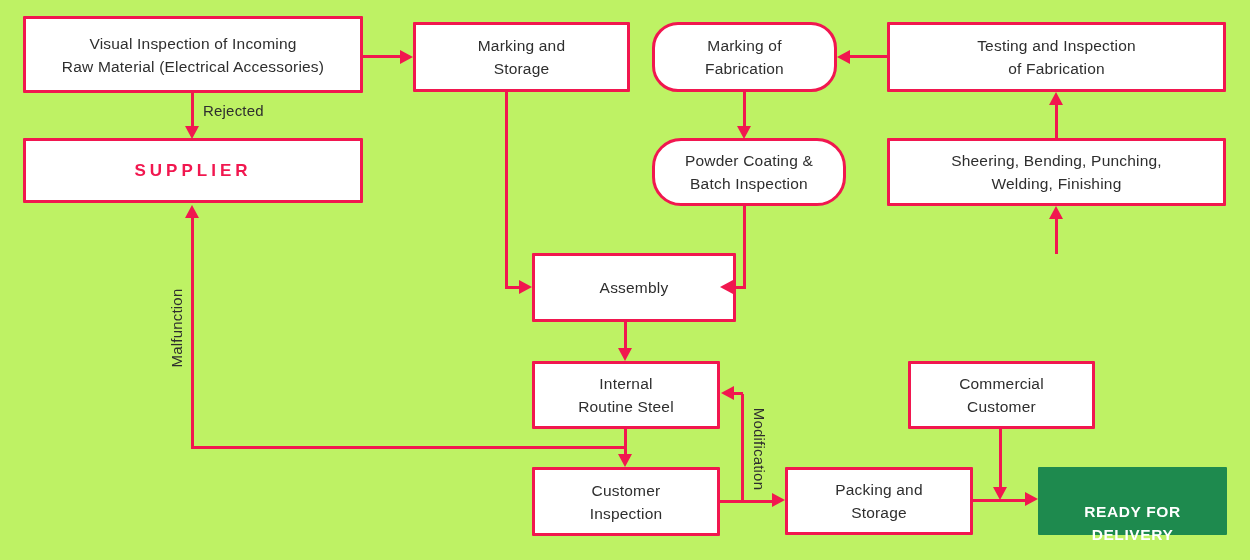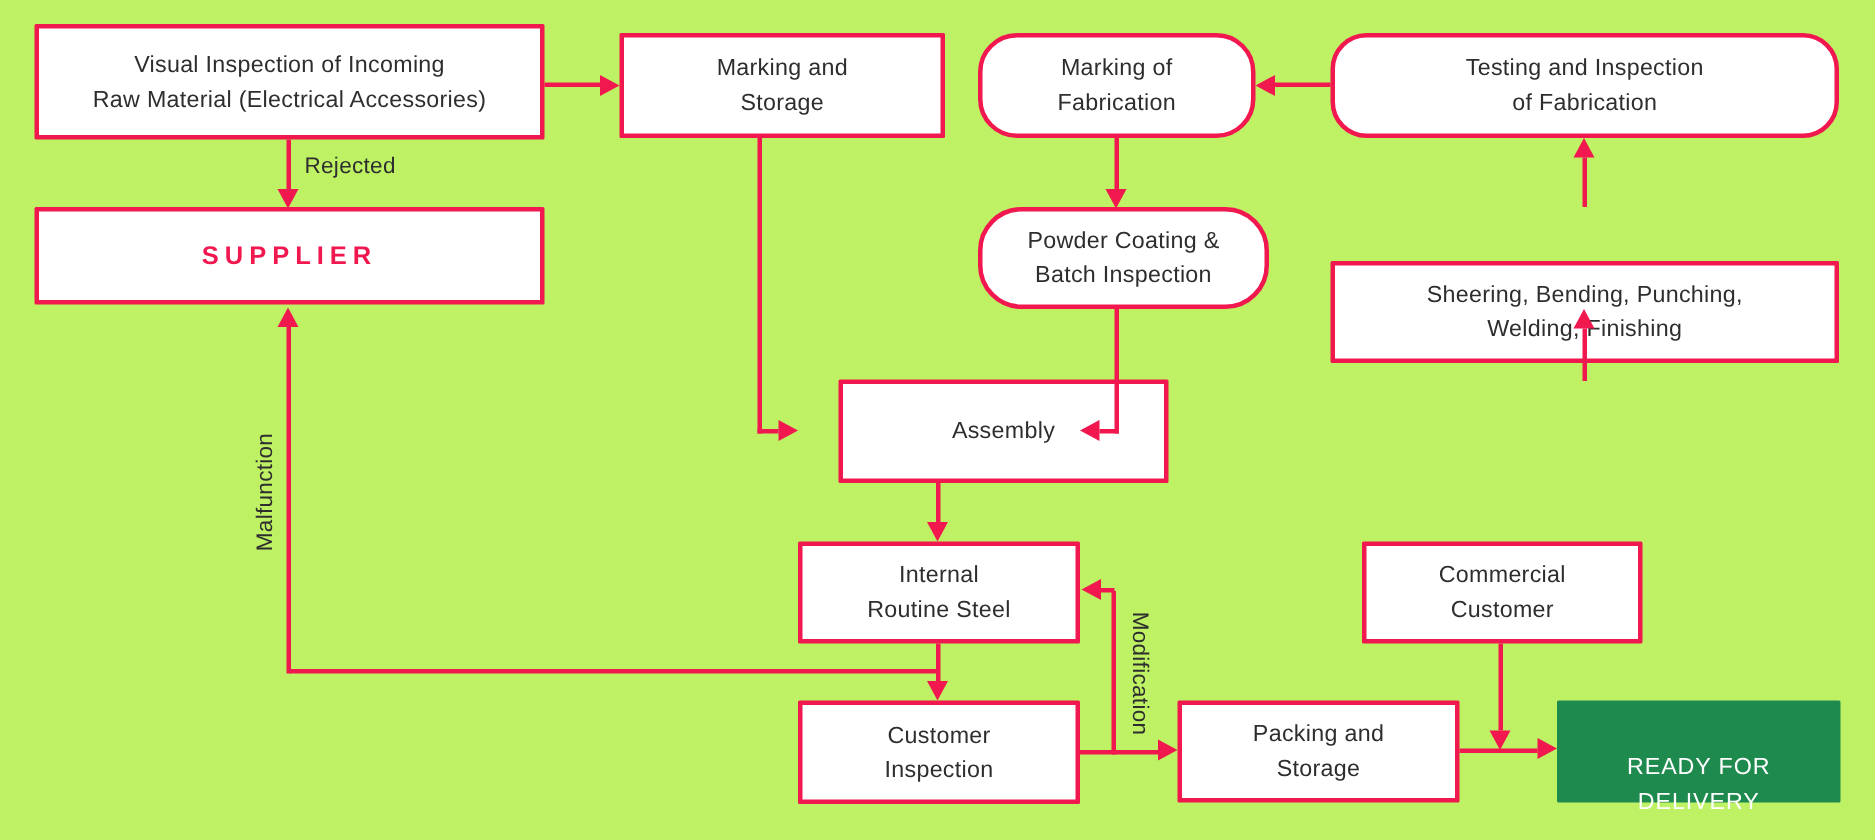--- a/index.html
+++ b/index.html
@@ -13,35 +13,35 @@
     display:flex; align-items:center; justify-content:center; text-align:center;
   }
   .node-label {
     white-space:pre-line; font-size:15.5px; line-height:23px;
     color:var(--ink,#2E2E2E); letter-spacing:0.2px;
   }
   
   .n-a        {left:23px;  top:16px;  width:340px; height:77px;}
   .n-b        {left:413px; top:22px;  width:217px; height:70px;}
   .n-c        {left:652px; top:22px;  width:185px; height:70px;border-radius:26px;}
-  .n-d        {left:887px; top:22px;  width:339px; height:70px;border-radius:24px;}
+  .n-d        {left:887px; top:22px;  width:339px; height:70px;}
   .n-supplier {left:23px;  top:138px; width:340px; height:65px;}
   .n-e        {left:652px; top:138px; width:194px; height:68px;border-radius:29px;}
-  .n-f        {left:887px; top:138px; width:339px; height:68px;margin-top:36px;}
+  .n-f        {left:887px; top:138px; width:339px; height:68px;}
   .n-g        {left:887px; top:254px; width:340px; height:67px;}
-  .n-assembly {left:559px; top:253px; width:220px; height:69px;}
+  .n-assembly {left:532px; top:253px; width:204px; height:69px;}
   .n-irt      {left:532px; top:361px; width:188px; height:68px;}
   .n-customer {left:532px; top:467px; width:188px; height:69px;}
   .n-commercial{left:908px;top:361px; width:187px; height:68px;}
   .n-packing  {left:785px; top:467px; width:188px; height:68px;}
   .n-ready    {left:1038px;top:467px; width:189px; height:68px;
                background:var(--success,#1E8A4E); border-color:var(--success,#1E8A4E);}
   .n-supplier .node-label {color:var(--accent,#F1174F); font-weight:700;
                letter-spacing:4px; font-size:17px;}
-  .n-ready .node-label {color:#fff; font-weight:400; letter-spacing:0.6px; font-size:15.5px;margin-top:44px;}
+  .n-ready .node-label {color:#fff; font-weight:700; letter-spacing:0.6px; font-size:15.5px;margin-top:44px;}
 
   
   .hl {position:absolute; height:3px; background:var(--accent,#F1174F);}
   .vl {position:absolute; width:3px;  background:var(--accent,#F1174F);}
   .ar {position:absolute; width:0; height:0; border-style:solid;}
   .ar-right {border-width:7px 0 7px 13px;
              border-color:transparent transparent transparent var(--accent,#F1174F);}
   .ar-left  {border-width:7px 13px 7px 0;
              border-color:transparent var(--accent,#F1174F) transparent transparent;}
   .ar-up    {border-width:0 7px 13px 7px;

